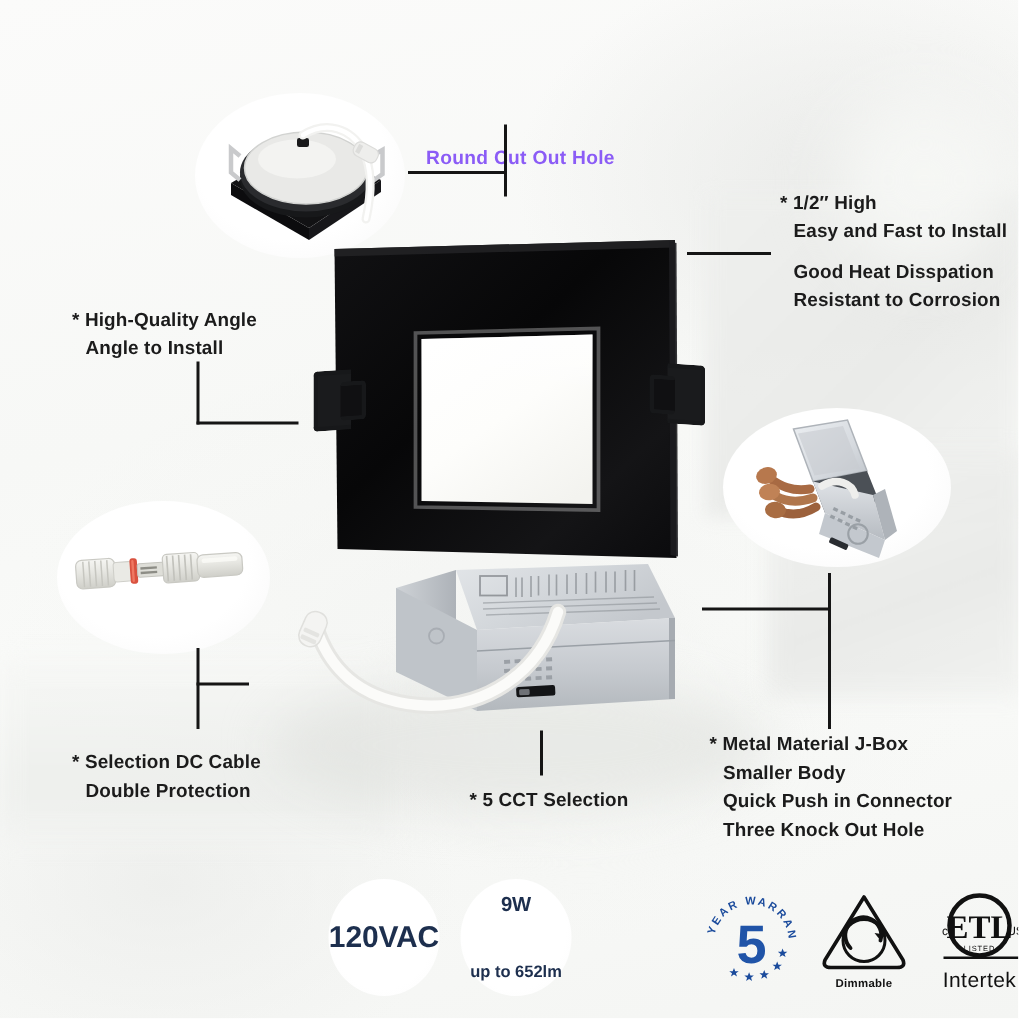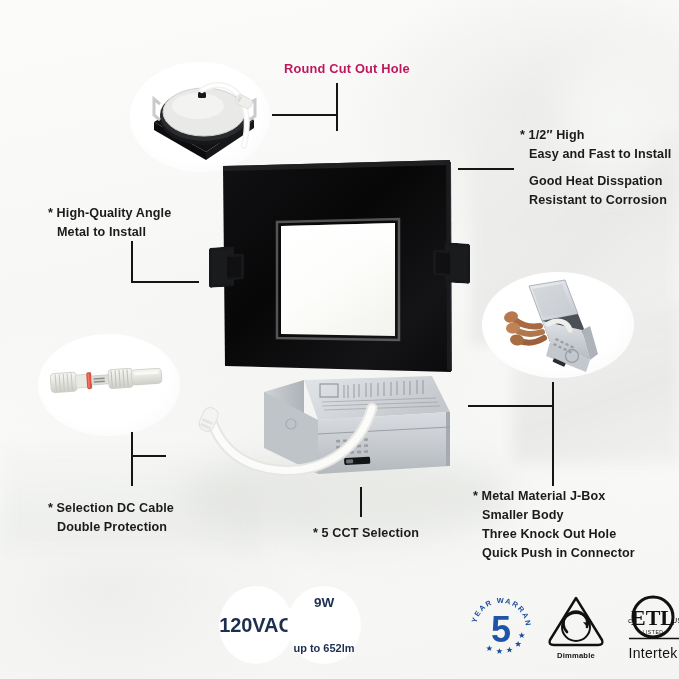--- a/index.html
+++ b/index.html
@@ -59,25 +59,26 @@
     font-size: 12.6px;
     font-weight: 700;
     line-height: 19px;
     letter-spacing: 0.1px;
     white-space: nowrap;
   }
   .callout .ln { display: block; }
   .callout .ln.ind { padding-left: 9px; }
   .title-callout {
     position: absolute;
-    color: #be185d;
+    color: #8b5cf6;
     font-size: 12.8px;
     font-weight: 600;
     letter-spacing: 0.2px;
     white-space: nowrap;
+    margin-top: 36px;
   }
 
   
   .badge-row {
     position: absolute;
     left: 205px;
     top: 586px;
     width: 470px;
     height: 82px;
   }
@@ -430,50 +431,50 @@
   <div class="callout" style="left:520px; top:172px;">
     <span class="ln ind">Good Heat Disspation</span>
     <span class="ln ind">Resistant to Corrosion</span>
   </div>
 
   <div class="lead-v" style="left:131px; top:241px; height:42px;"></div>
   <div class="lead-h" style="left:131px; top:281px; width:68px;"></div>
 
   <div class="callout" style="left:48px; top:204px;">
     <span class="ln">* High-Quality Angle</span>
-    <span class="ln ind">Metal to Install</span>
+    <span class="ln ind">Angle to Install</span>
   </div>
 
   <div class="callout" style="left:48px; top:499px;">
     <span class="ln">* Selection DC Cable</span>
     <span class="ln ind">Double Protection</span>
   </div>
 
   <div class="lead-v" style="left:360px; top:487px; height:30px;"></div>
   <div class="callout" style="left:313px; top:524px;">
     <span class="ln">* 5 CCT Selection</span>
   </div>
 
   <div class="lead-v" style="left:552px; top:382px; height:104px;"></div>
   <div class="lead-h" style="left:468px; top:405px; width:86px;"></div>
 
   <div class="callout" style="left:473px; top:487px;">
     <span class="ln">* Metal Material J-Box</span>
     <span class="ln ind">Smaller Body</span>
+    <span class="ln ind">Quick Push in Connector</span>
     <span class="ln ind">Three Knock Out Hole</span>
-    <span class="ln ind">Quick Push in Connector</span>
   </div>
 
   <div class="badge-row">
 
     <div class="spec-badge single" style="left:14px;">
       <span class="big">120VAC</span>
     </div>
 
-    <div class="spec-badge" style="left:82px;gap:29px;">
+    <div class="spec-badge" style="left:102px;gap:29px;">
       <span class="big">9W</span>
       <span class="sub">up to 652lm</span>
     </div>
 
 
     <div class="logo-wrap" style="left:262px; top:6px;">
       <svg width="68" height="68" viewBox="0 0 68 68">
         <defs>
           <path id="arcTop" d="M 9,36 A 25,25 0 0 1 59,36"></path>
         </defs>

